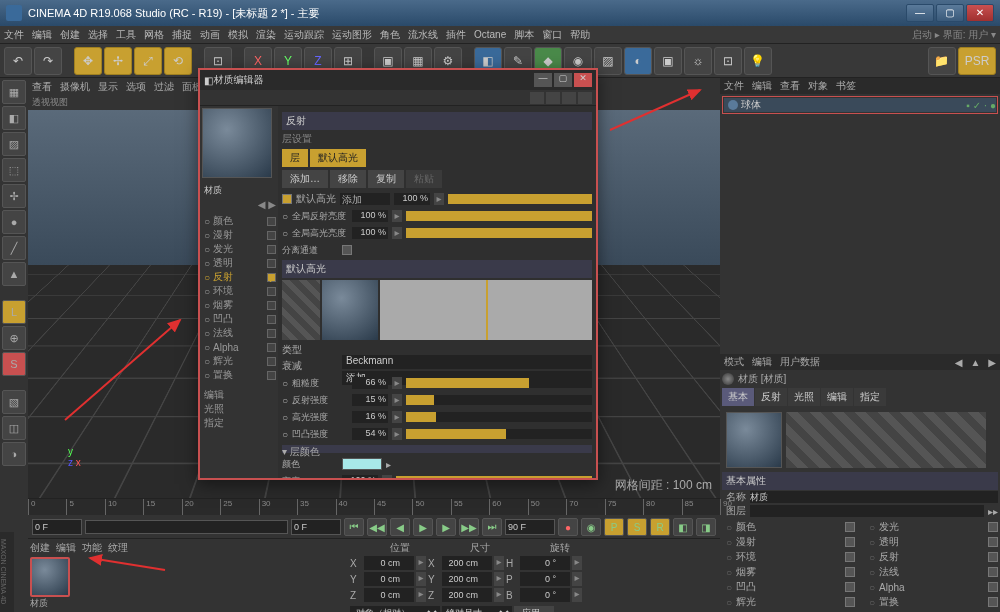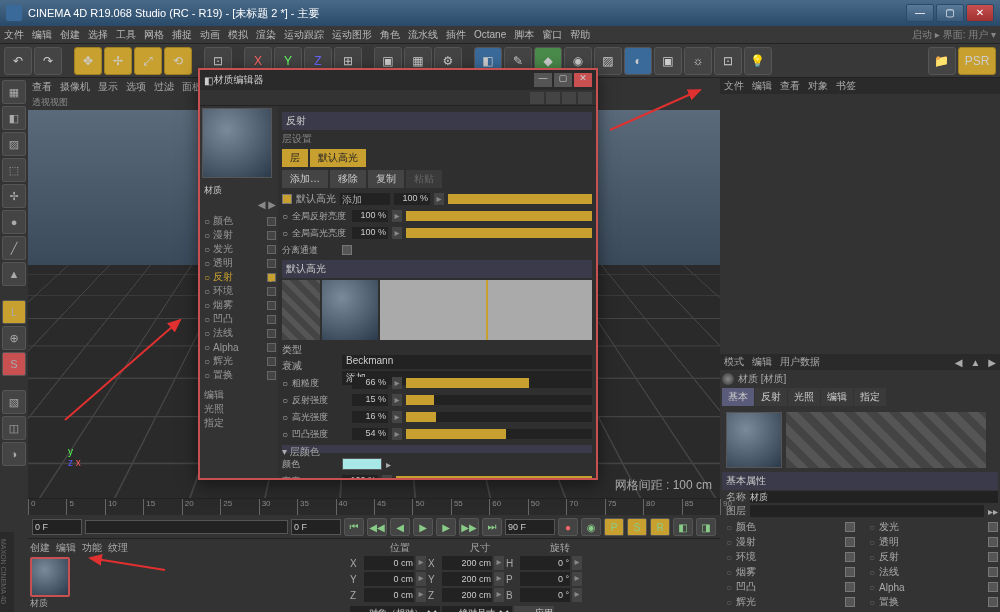--- a/index.html
+++ b/index.html
@@ -52,21 +52,21 @@
 
 .bottom-row { height: 74px; display: flex; background: #333; border-top: 1px solid #222; }
 .mat-panel { width: 320px; padding: 2px; }
 .mat-head { height: 14px; color: #aaa; font-size: 9px; display: flex; gap: 6px; }
 .mat-swatch { width: 40px; height: 40px; border: 2px solid #c85050; margin-top: 2px; background: radial-gradient(circle at 35% 30%, #7a8a9a, #2a3a4a); border-radius: 2px; }
 .mat-label { color: #aaa; font-size: 9px; }
 .coord-panel { flex: 1; padding: 2px; color: #aaa; }
 .coord-head { height: 14px; font-size: 9px; display: flex; gap: 60px; padding-left: 40px; }
 .coord-row { display: flex; align-items: center; gap: 2px; height: 16px; }
 .coord-row label { width: 12px; }
-.coord-row .cf { width: 50px; height: 14px; background: #222; border: none; color: #ccc; font-size: 9px; text-align: right; padding-right: 1px; }
+.coord-row .cf { width: 50px; height: 14px; background: #222; border: none; color: #ccc; font-size: 9px; text-align: right; padding-right: 14px; }
 .coord-row .sp { width: 10px; background: #444; height: 14px; text-align: center; color: #888; }
 
 
 .right-col { width: 280px; background: #333; display: flex; flex-direction: column; }
 .panel-tabs { height: 16px; background: #2a2a2a; color: #aaa; display: flex; gap: 8px; padding: 0 4px; align-items: center; font-size: 9px; }
 .obj-tree { flex: 0 0 260px; background: #333; padding: 2px; position: relative; }
 .tree-item { display: flex; align-items: center; gap: 3px; height: 14px; color: #ccc; font-size: 9px; padding-left: 4px; }
 .tree-item .dot { width: 10px; height: 10px; border-radius: 50%; }
 .dot.cube { background: #5a9a5a; } .dot.sphere { background: #5a7a9a; }
 .tree-hl { border: 1px solid #c85050; padding: 1px; }
@@ -344,20 +344,27 @@
 
   <div class="right-col">
     <div class="panel-tabs">
       <span>文件</span>
       <span>编辑</span>
       <span>查看</span>
       <span>对象</span>
       <span>书签</span>
     </div>
     <div class="obj-tree">
+      <div class="tree-hl">
+        <div class="tree-item" style="background:#3a4a5a">
+          <span class="dot sphere"></span>
+          <span>球体</span>
+          <span style="margin-left:auto;color:#6a6">▪ ✓ · ●</span>
+        </div>
+      </div>
     </div>
 
     <div class="panel-tabs">
       <span>模式</span>
       <span>编辑</span>
       <span>用户数据</span>
       <span style="flex:1"></span>
       <span>◀</span>
       <span>▲</span>
       <span>▶</span>

